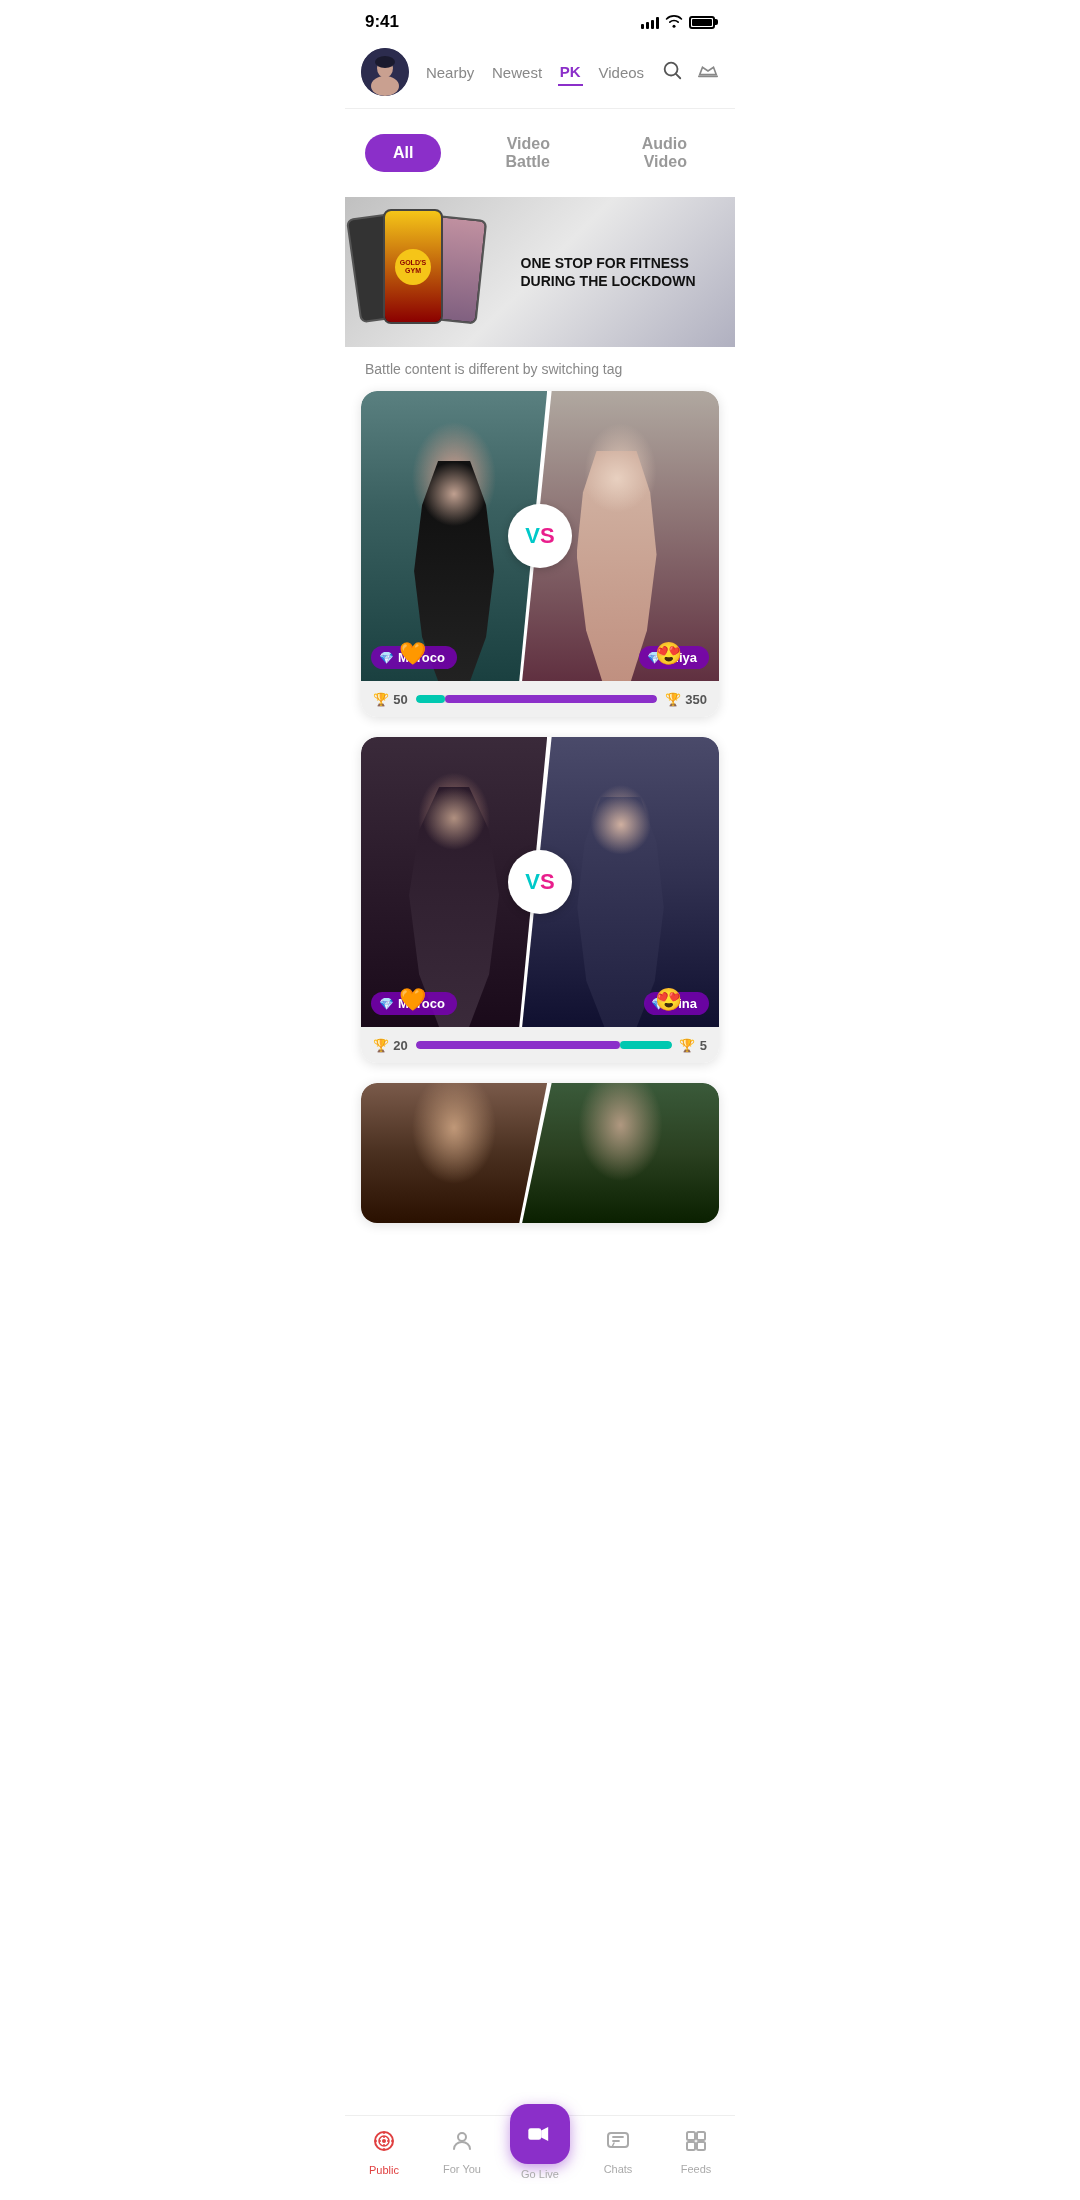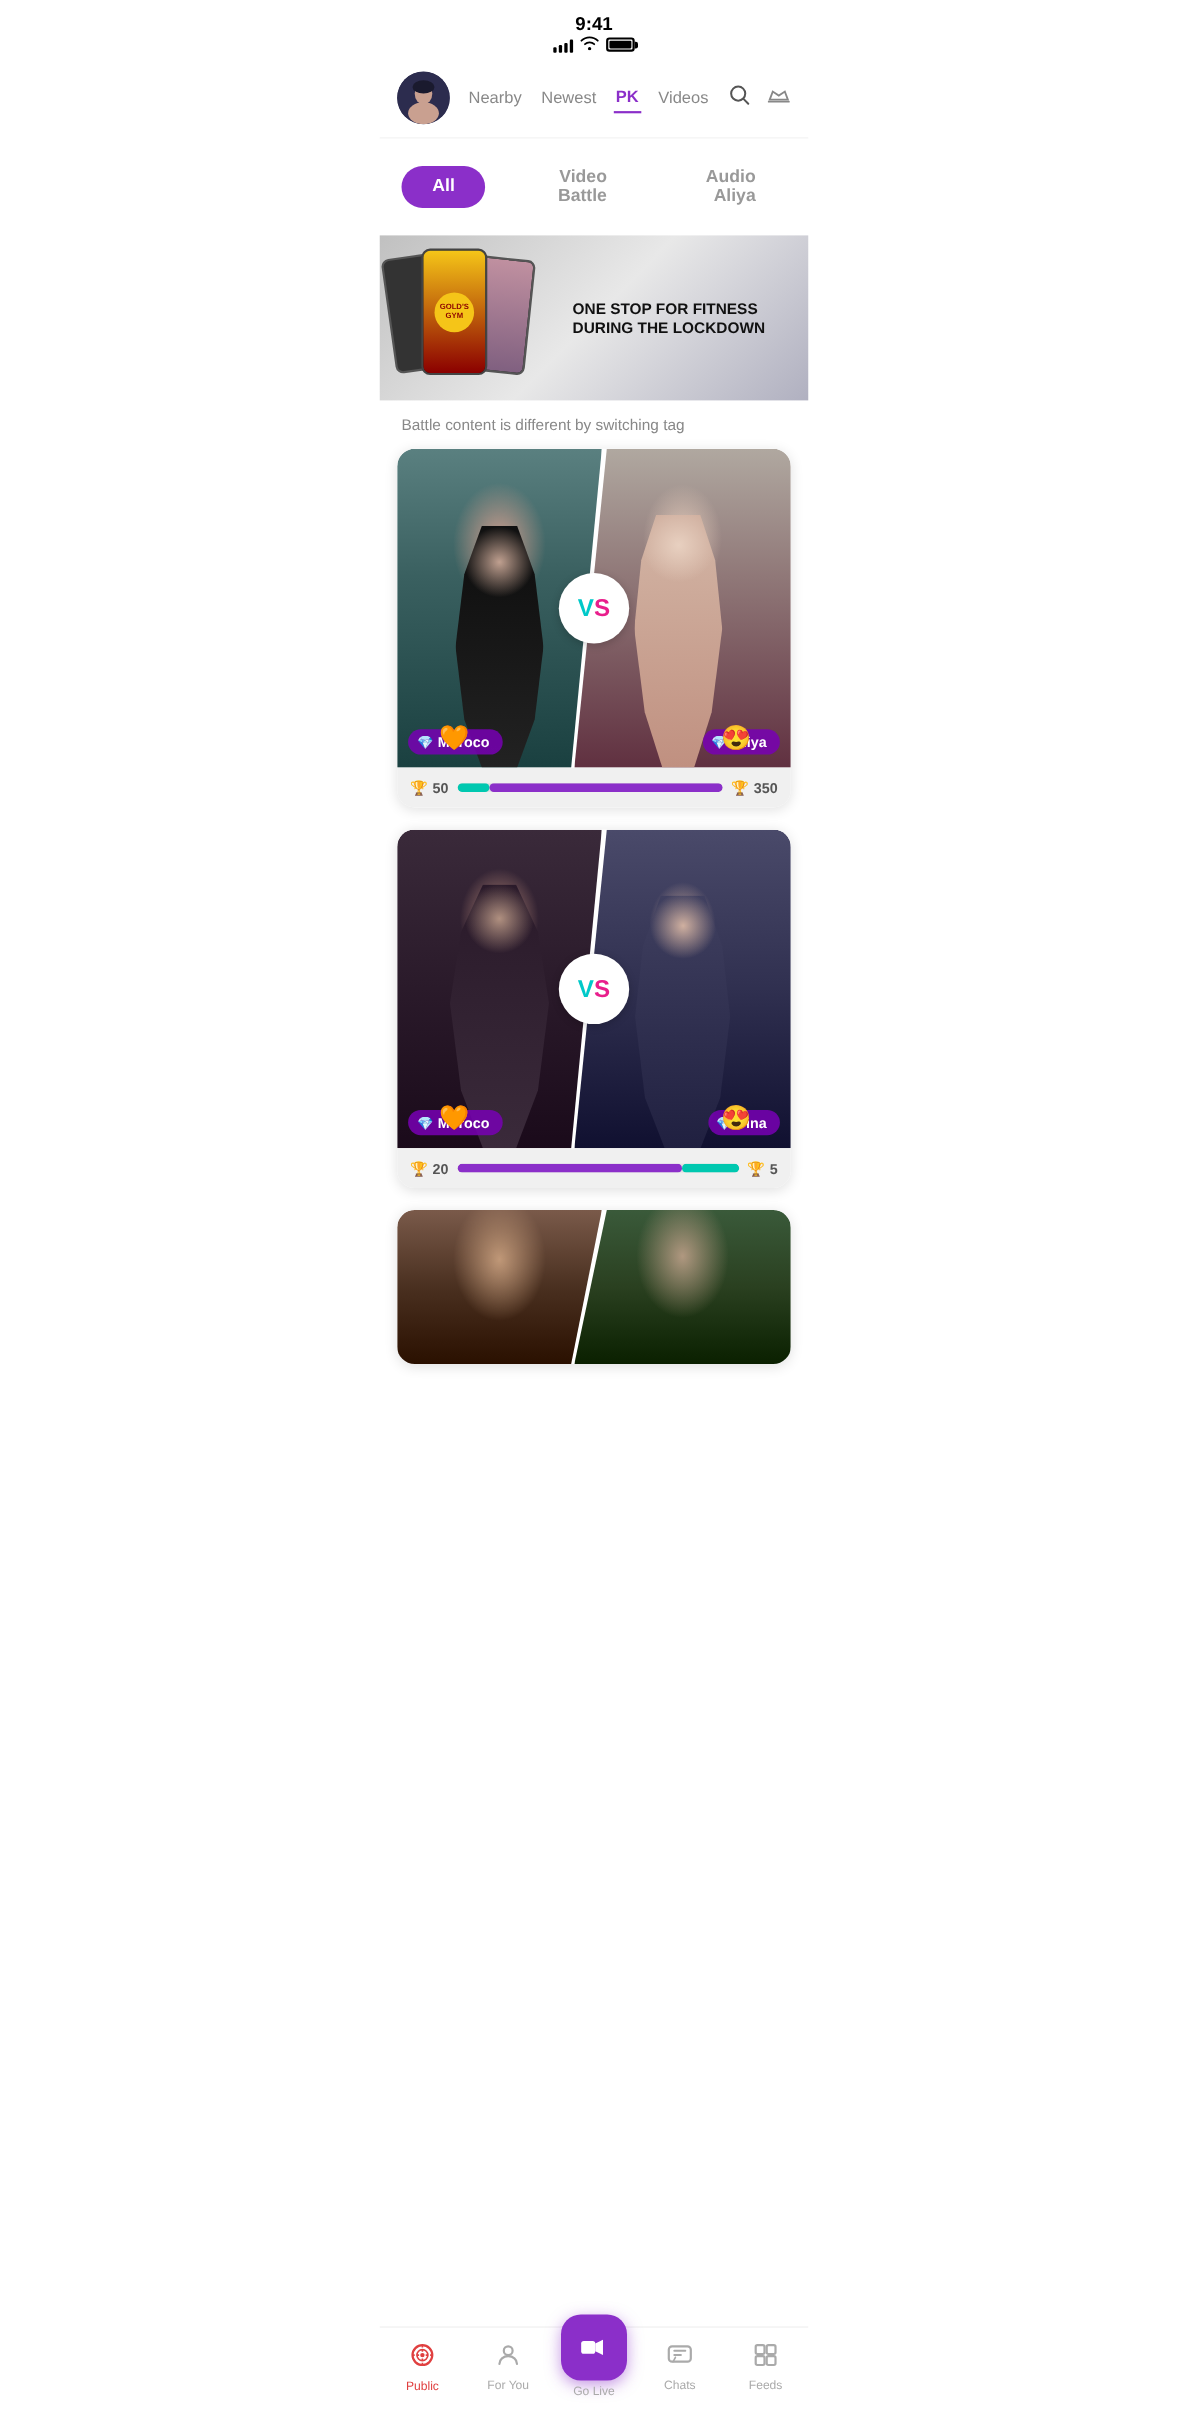--- a/index.html
+++ b/index.html
@@ -12,21 +12,20 @@
       overflow-x: hidden;
     }
 
     
     .status-bar {
       display: flex;
       justify-content: space-between;
       align-items: center;
       padding: 12px 20px 8px;
       background: #fff;
-      flex-direction: column;
     }
     .status-time {
       font-size: 17px;
       font-weight: 700;
       color: #000;
     }
     .status-icons {
       display: flex;
       align-items: center;
       gap: 6px;
@@ -452,21 +451,21 @@
         <path d="M3 17l3-8 6 4 6-4 3 8H3z" stroke="#888" stroke-width="1.8" fill="none"></path>
         <path d="M2 19h20" stroke="#888" stroke-width="1.8" stroke-linecap="round"></path>
       </svg>
     </span>
   </div>
 </div>
 
 <div class="filter-bar">
   <button class="filter-btn active">All</button>
   <button class="filter-btn inactive">Video Battle</button>
-  <button class="filter-btn inactive">Audio Aliya</button>
+  <button class="filter-btn inactive">Audio Video</button>
 </div>
 
 <div class="scroll-content">
 
   <div class="banner">
     <div class="banner-phones">
 
       <div style="position:relative;width:100%;height:100%;">
         <div style="position:absolute;left:8px;top:18px;width:55px;height:105px;background:#333;border-radius:7px;border:2px solid #555;transform:rotate(-8deg);z-index:1;"></div>
         <div style="position:absolute;left:38px;top:12px;width:60px;height:115px;background:#111;border-radius:8px;border:2px solid #444;z-index:3;">

